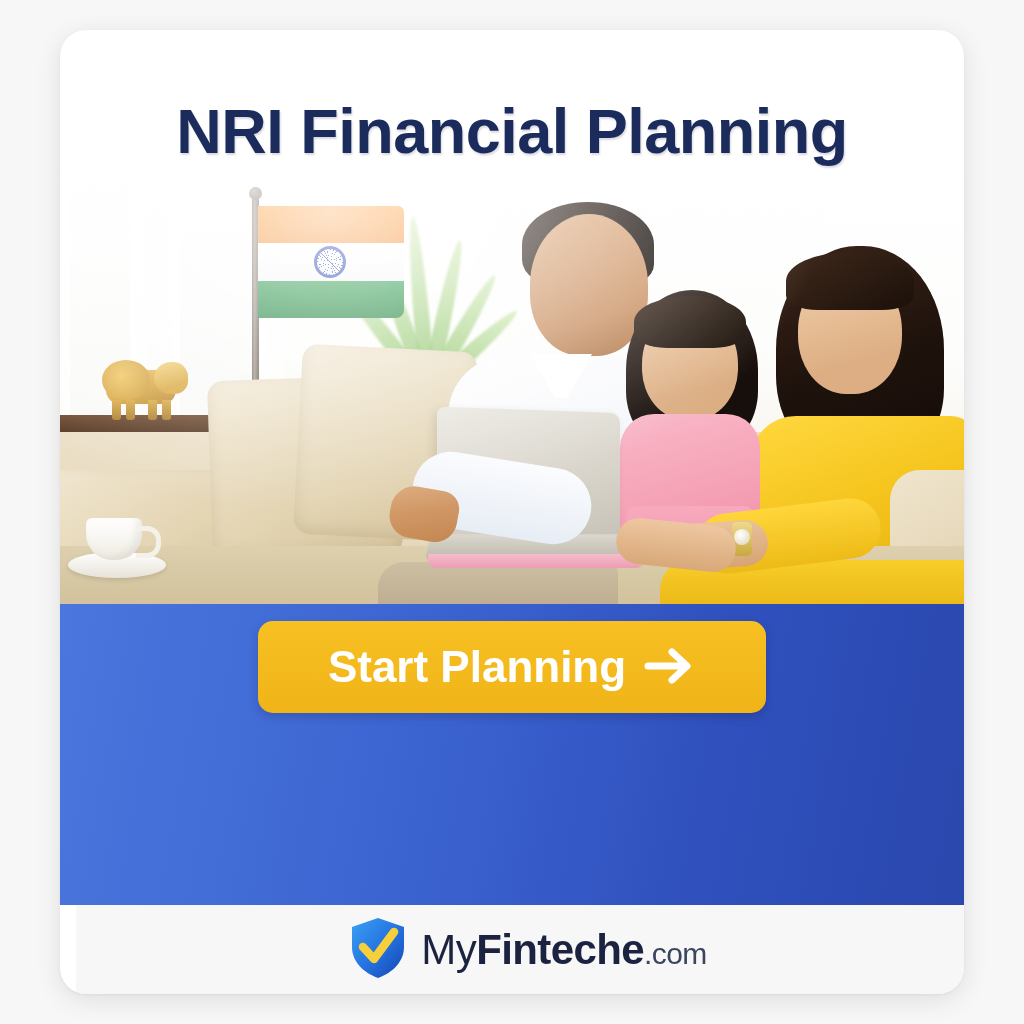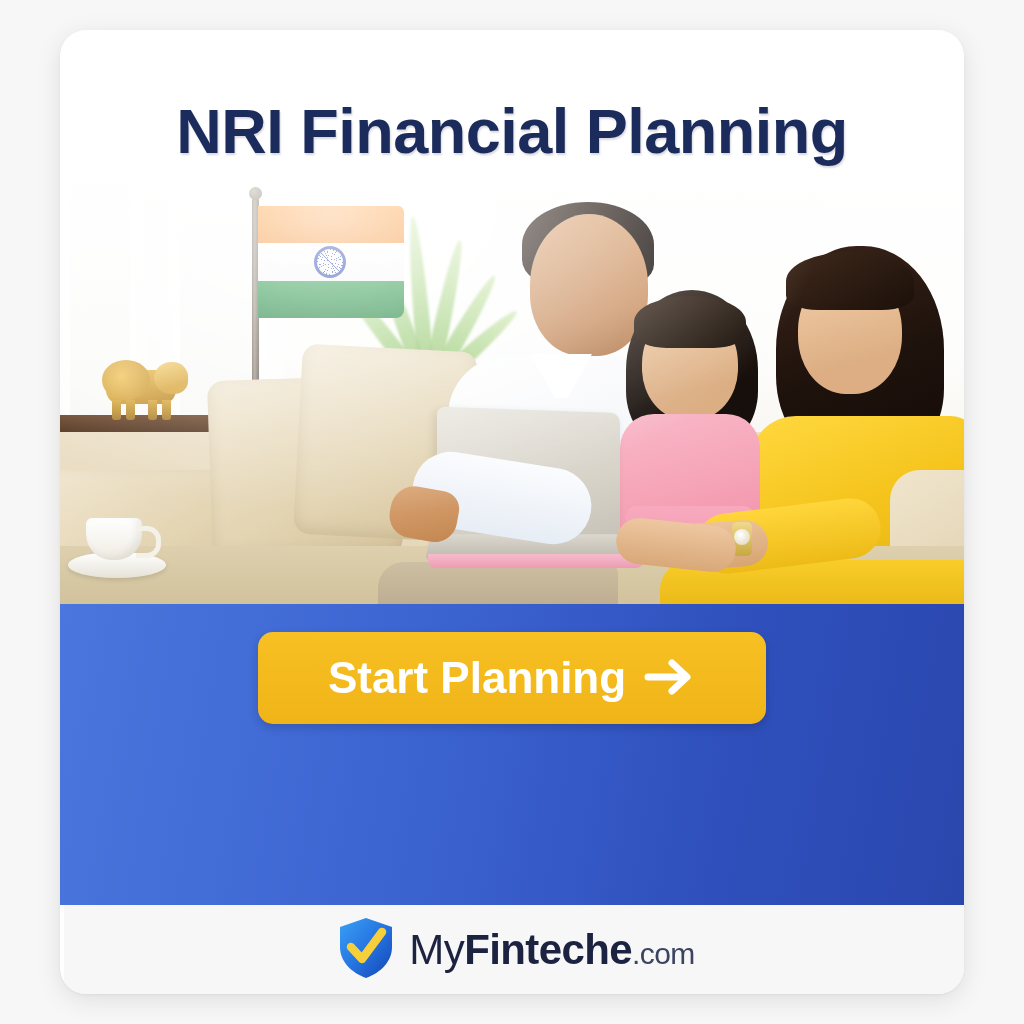--- a/index.html
+++ b/index.html
@@ -417,21 +417,21 @@
   }
   .band-line2 {
     margin-top: 16px;
     font-size: 44px;
     font-weight: 700;
     color: #f5c431;
     letter-spacing: -0.2px;
     white-space: nowrap;
   }
   .cta-button {
-    margin-top: 28px;
+    margin-top: 17px;
     width: 508px;
     height: 92px;
     background: linear-gradient(180deg,#f7c023 0%, #f0b418 100%);
     border: none;
     border-radius: 15px;
     display: flex;
     align-items: center;
     justify-content: center;
     gap: 18px;
     cursor: pointer;
@@ -442,21 +442,21 @@
     font-weight: 600;
     color: #ffffff;
     letter-spacing: 0px;
     white-space: nowrap;
   }
   .cta-arrow { display: block; }
 
   
   .footer {
     position: absolute;
-    left: 4px; top: 875px;
+    left: 16px; top: 875px;
     width: 904px; height: 89px;
     background: #f7f7f8;
     display: flex;
     align-items: center;
     justify-content: center;
     gap: 14px;
   }
   .logo-shield { display: block; }
   .logo-text {
     font-size: 42px;

